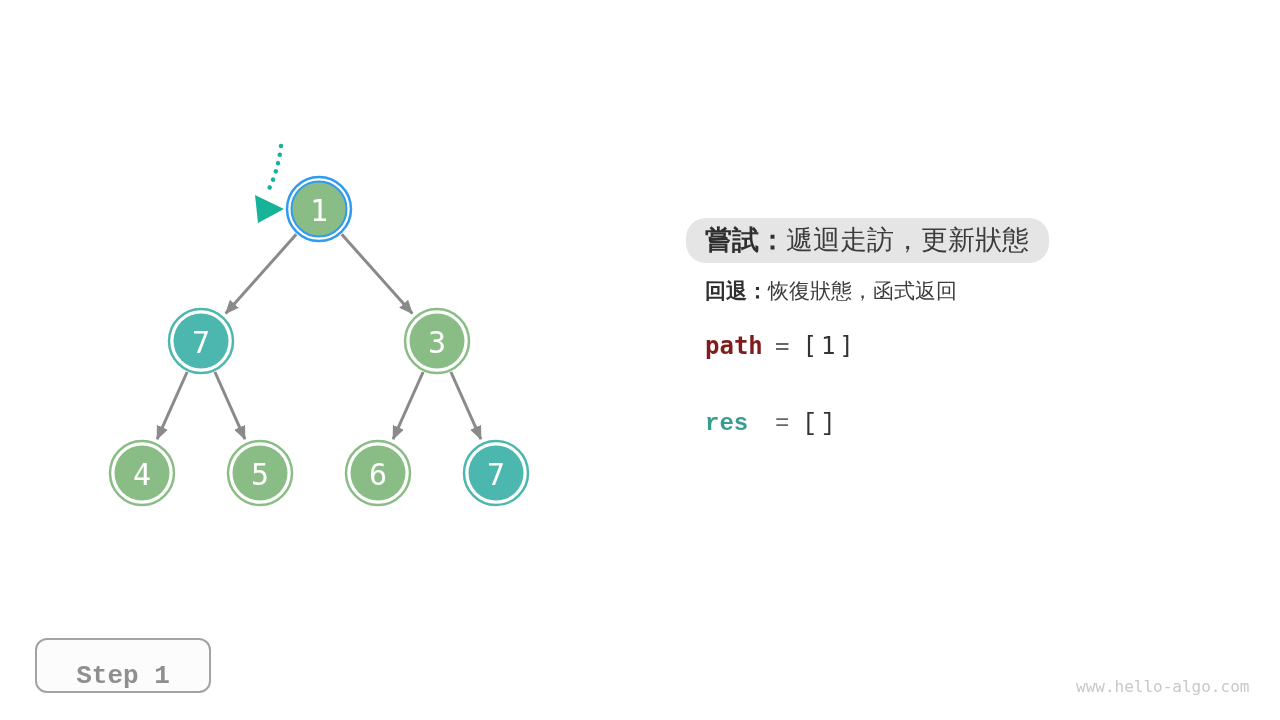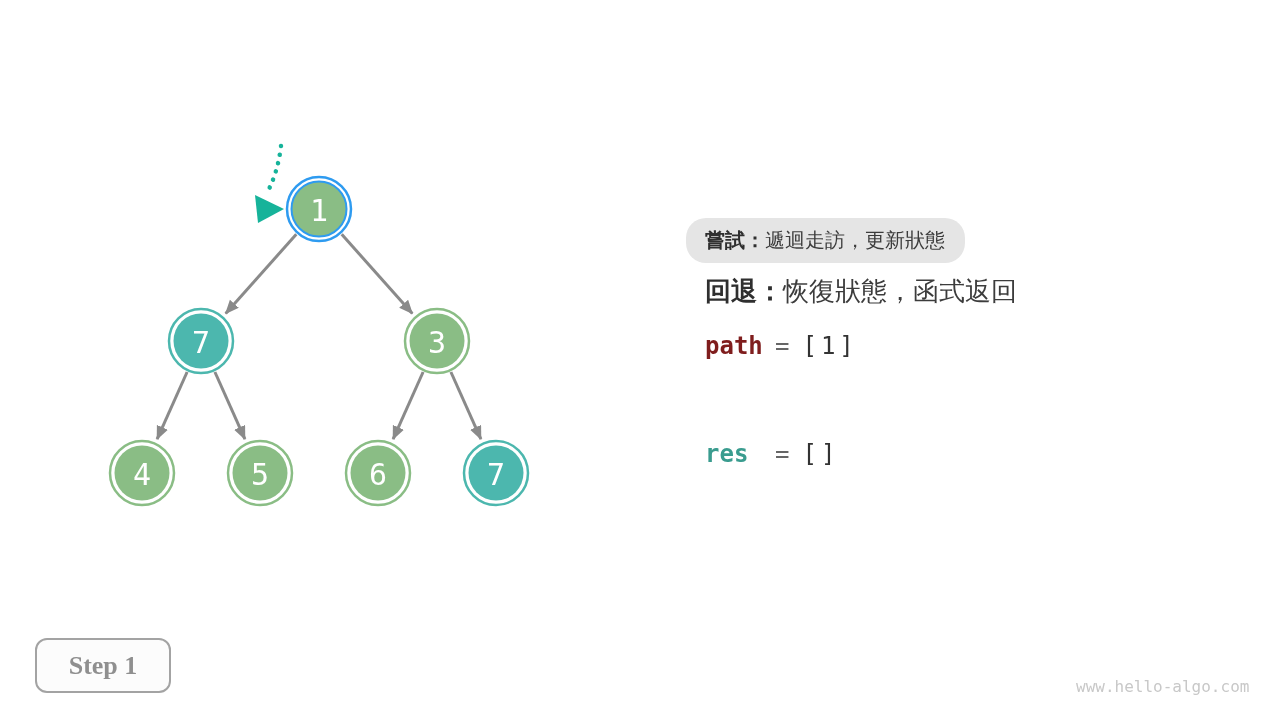--- a/index.html
+++ b/index.html
@@ -16,57 +16,57 @@
     dominant-baseline: central;
   }
 
   
   .panel { position: absolute; left: 686px; top: 218px; width: 420px; }
   .hl-box {
     display: inline-block;
     background: #e5e5e5;
     border-radius: 20px;
     padding: 10px 20px 11px 19px;
-    font-size: 20px;
+    font-size: 27px;
     line-height: 24px;
     color: #3c3c3c;
   }
   .line-plain {
     margin: 14px 0 0 19px;
-    font-size: 26px;
+    font-size: 21px;
     line-height: 28px;
     color: #3c3c3c;
   }
   .lbl { font-weight: bold; color: #2f2f2f; }
 
   .code-line {
     display: flex;
     align-items: baseline;
     margin: 26px 0 0 19px;
     font-family: "DejaVu Sans Mono", monospace;
     font-size: 24px;
     line-height: 30px;
   }
-  .code-line.res-line { margin-top: 78px; }
+  .code-line.res-line { margin-top: 48px; font-family: Liberation Mono, monospace; }
   .code-var { font-weight: bold; display: inline-block; min-width: 70px; }
   .path-var { color: #7f1d1d; }
   .res-var { color: #3a9c8f; }
   .code-eq { color: #666666; margin-right: 13px; }
   .code-val { color: #333333; letter-spacing: 4px; }
 
   
   .step-badge {
     position: absolute;
     left: 35px; top: 638px;
-    width: 136px; height: 55px;
+    width: 176px; height: 55px;
     background: #fcfcfc;
     border: 2px solid #a3a3a3;
     border-radius: 12px;
-    display: flex; align-items: center; justify-content: center;
-    font-family: Liberation Serif, serif;
+    display: flex; align-items: flex-end; justify-content: center;
+    font-family: Liberation Mono, monospace;
     font-size: 26px;
     font-weight: bold;
     color: #8f8f8f;
   }
 
   
   .watermark {
     position: absolute;
     left: 1076px; top: 677px;
     font-family: "DejaVu Sans Mono", monospace;

